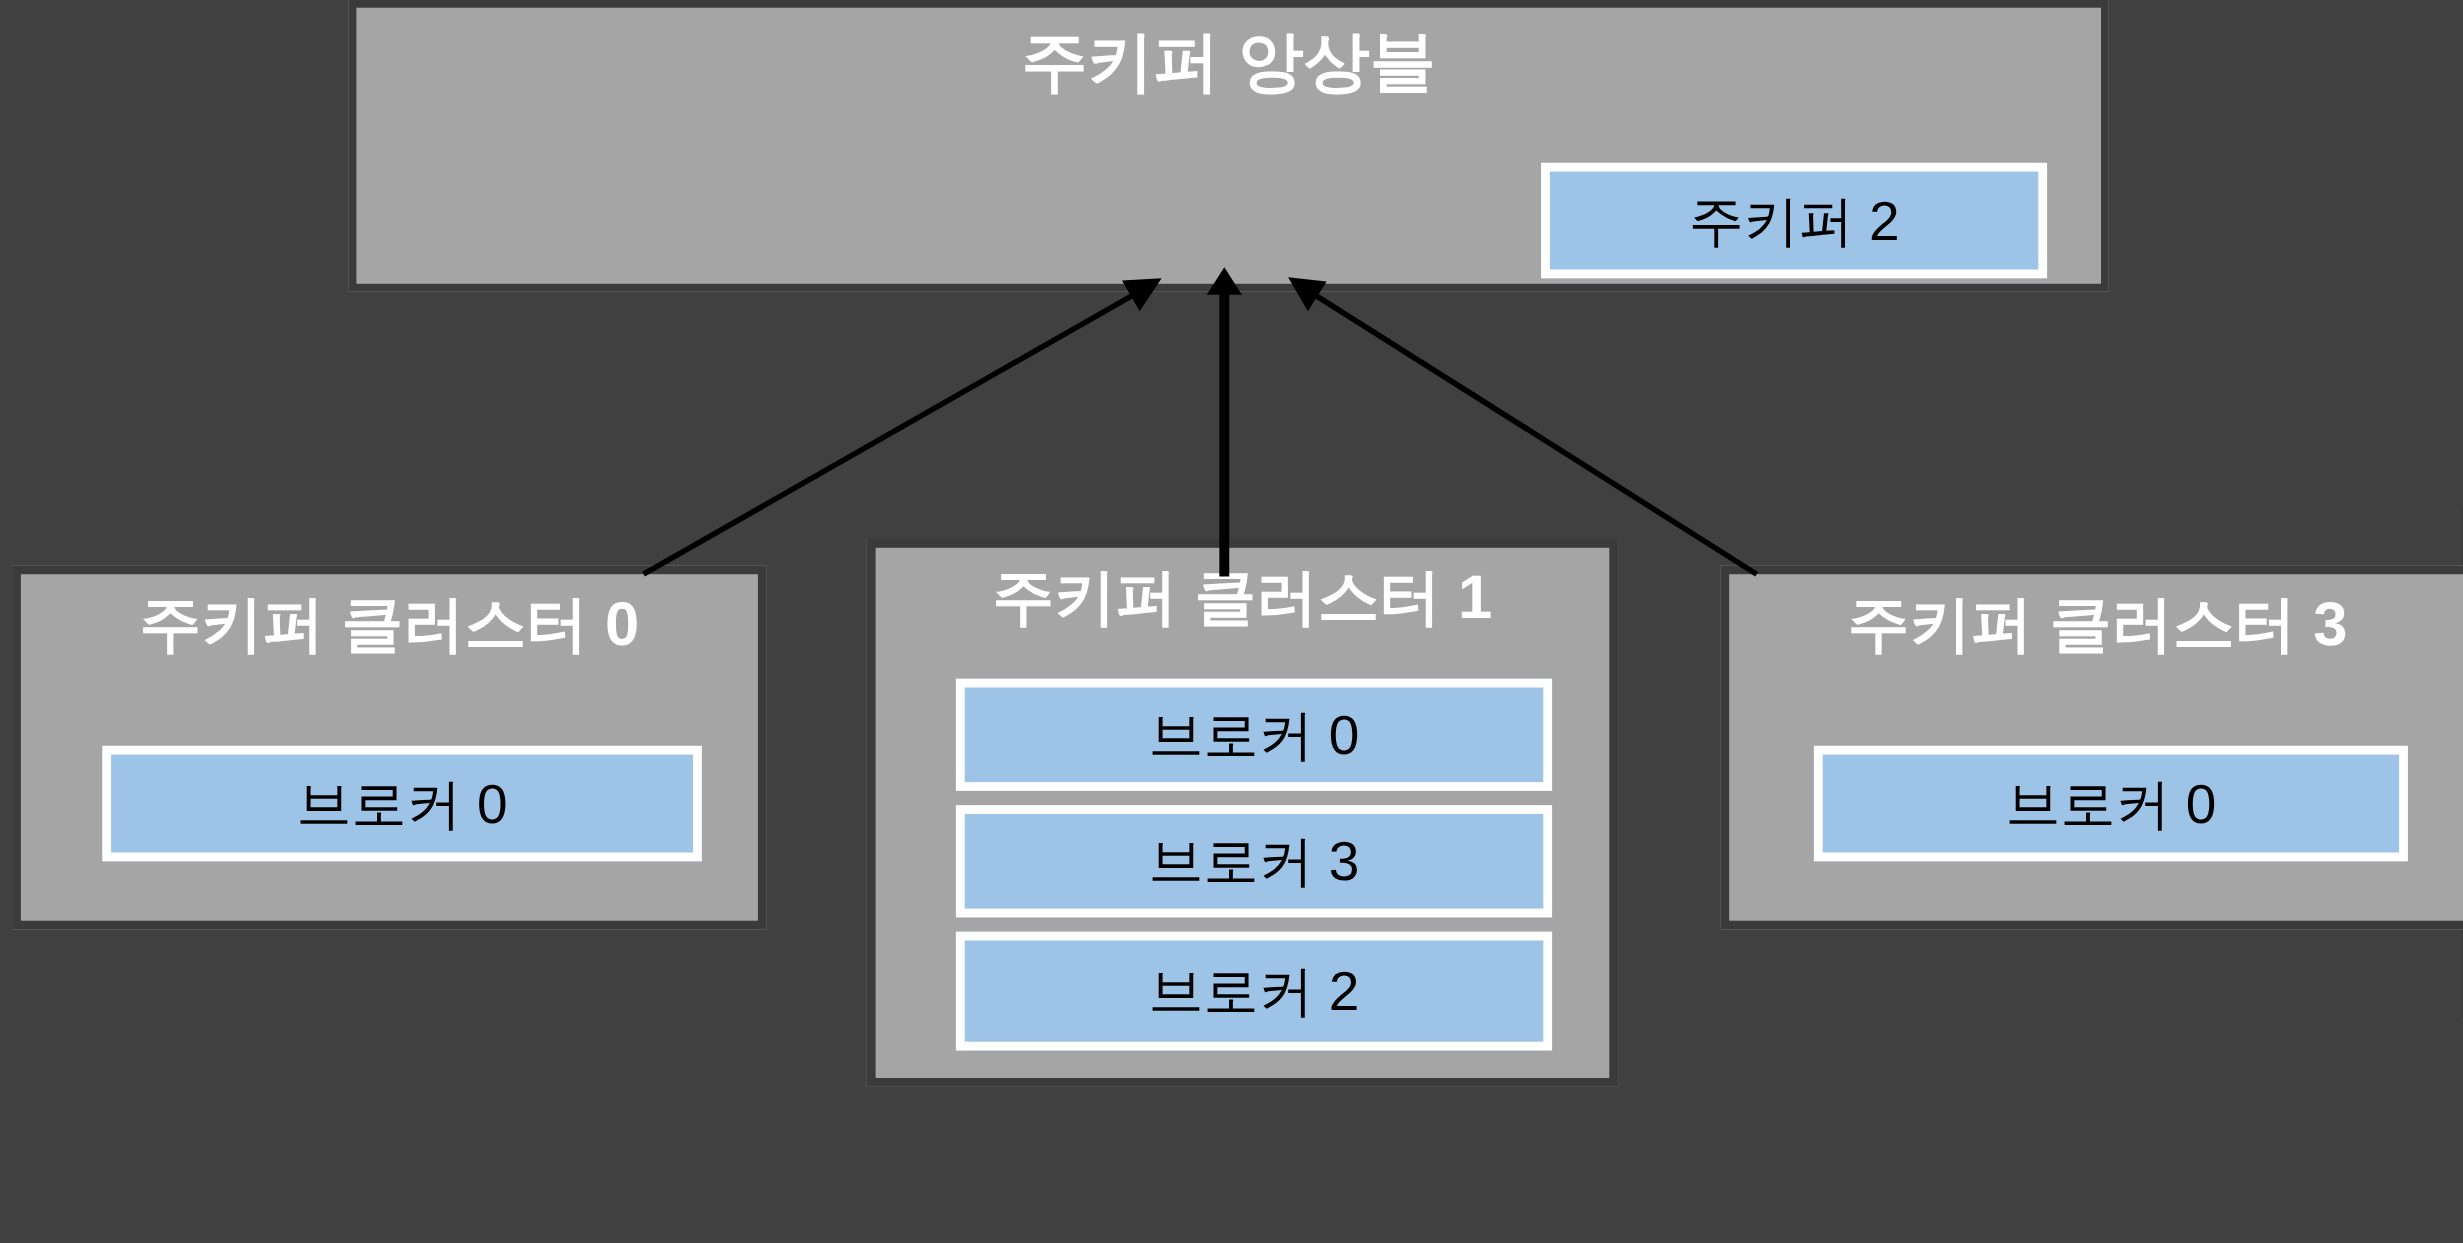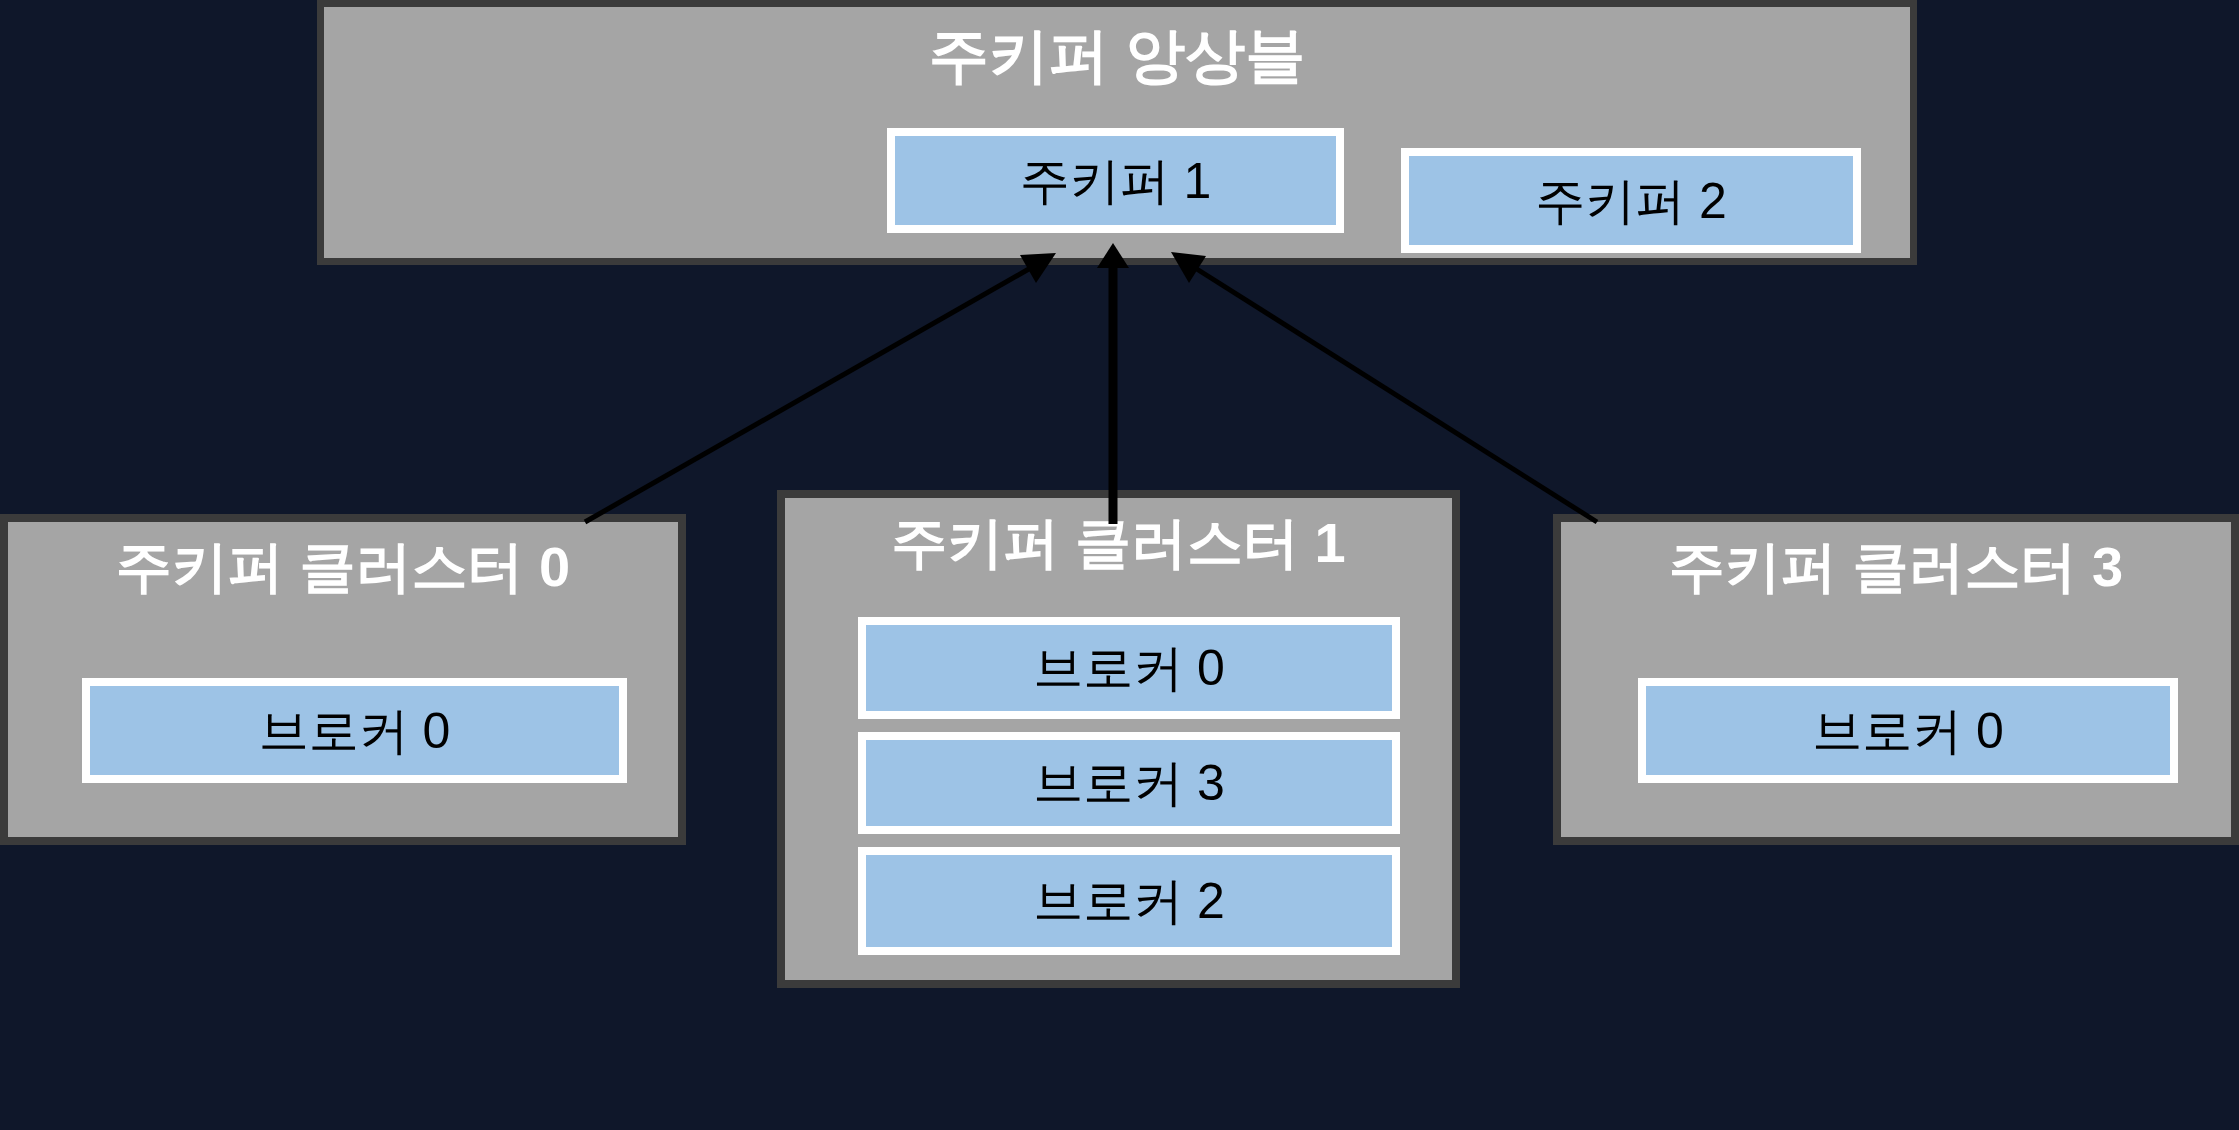--- a/index.html
+++ b/index.html
@@ -1,24 +1,24 @@
 <!DOCTYPE html>
 <html><head>
 <meta charset="utf-8">
 <style>
   html,body{margin:0;padding:0;background:#000;}
   .canvas{
-    position:relative;width:2239px;height:1130px;background:#0f172a;
+    position:relative;width:2239px;height:1130px;background:#404040;
     overflow:hidden;font-family:"Liberation Sans","DejaVu Sans",sans-serif;
   }
   .container{
     position:absolute;background:#a5a5a5;border:7px solid #3b3b3b;box-sizing:border-box;
   }
   .ensemble{left:317px;top:0;width:1600px;height:265px;}
-  .cluster{border-width:8px;}
+  .cluster{border-width:8px;margin-left:11px;}
   .c0{left:0;top:514px;width:686px;height:331px;}
   .c1{left:777px;top:490px;width:683px;height:498px;}
   .c2{left:1553px;top:514px;width:686px;height:331px;}
   .box-title{
     position:absolute;left:0;right:0;top:14px;text-align:center;
     color:#ffffff;font-weight:bold;font-size:56px;line-height:1.1;
     white-space:nowrap;
   }
   .ensemble .box-title{font-size:60px;top:16px;}
   .node{
@@ -39,21 +39,20 @@
     z-index:5;pointer-events:none;
   }
 </style>
 </head>
 <body>
 
 <div class="canvas">
 
   <div class="container ensemble">
     <div class="box-title">주키퍼 앙상블</div>
-    <div class="node zk1">주키퍼 1</div>
     <div class="node zk2">주키퍼 2</div>
   </div>
 
   <div class="container cluster c0">
     <div class="box-title">주키퍼 클러스터 0</div>
     <div class="node b00">브로커 0</div>
   </div>
 
   <div class="container cluster c1">
     <div class="box-title">주키퍼 클러스터 1</div>

